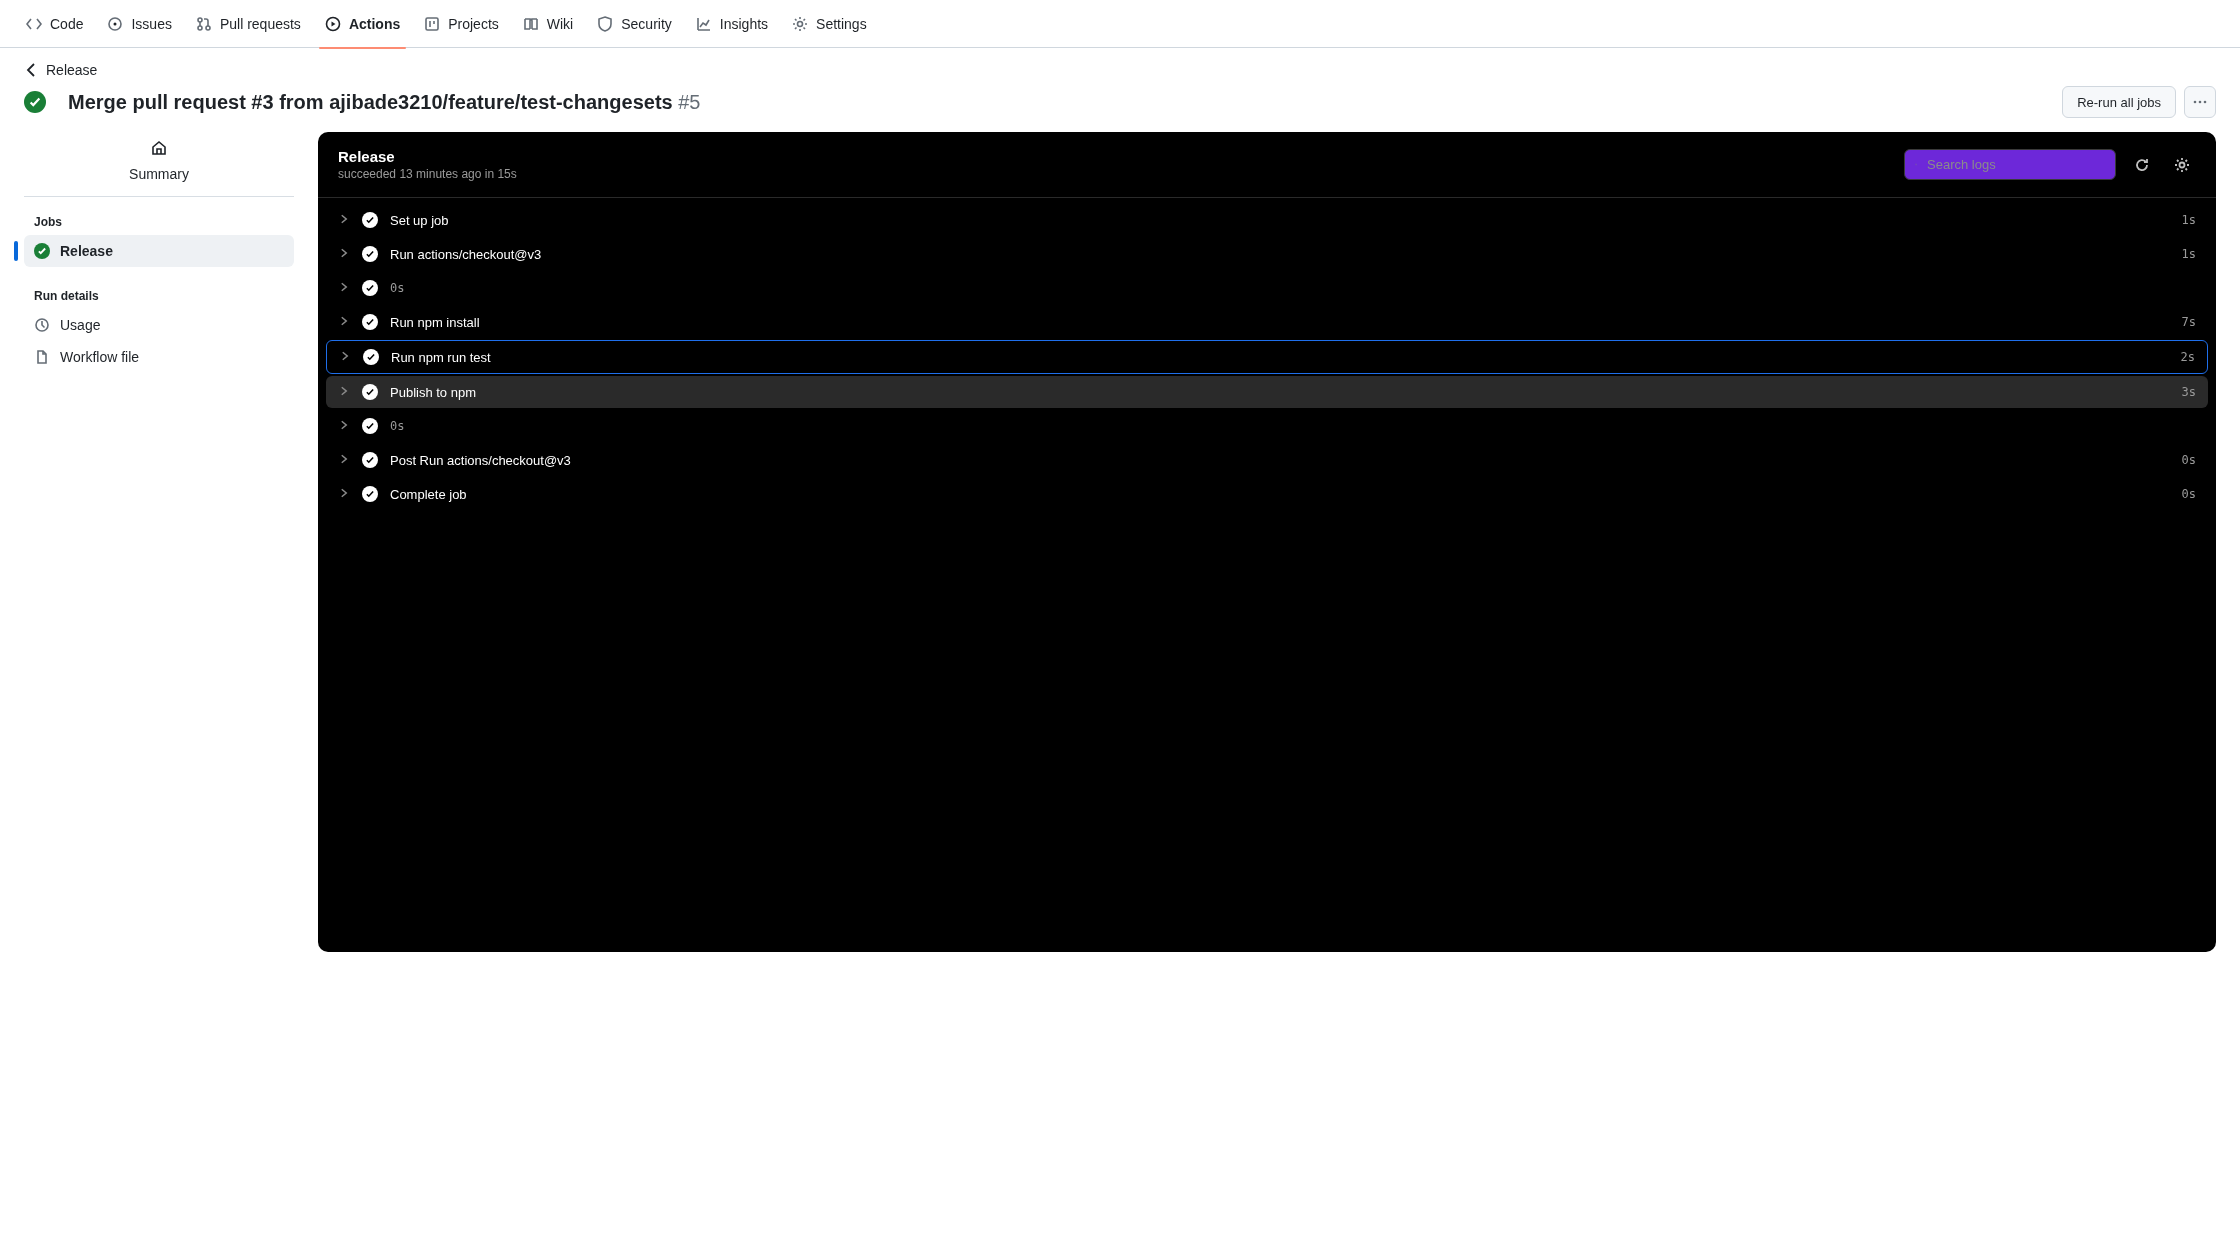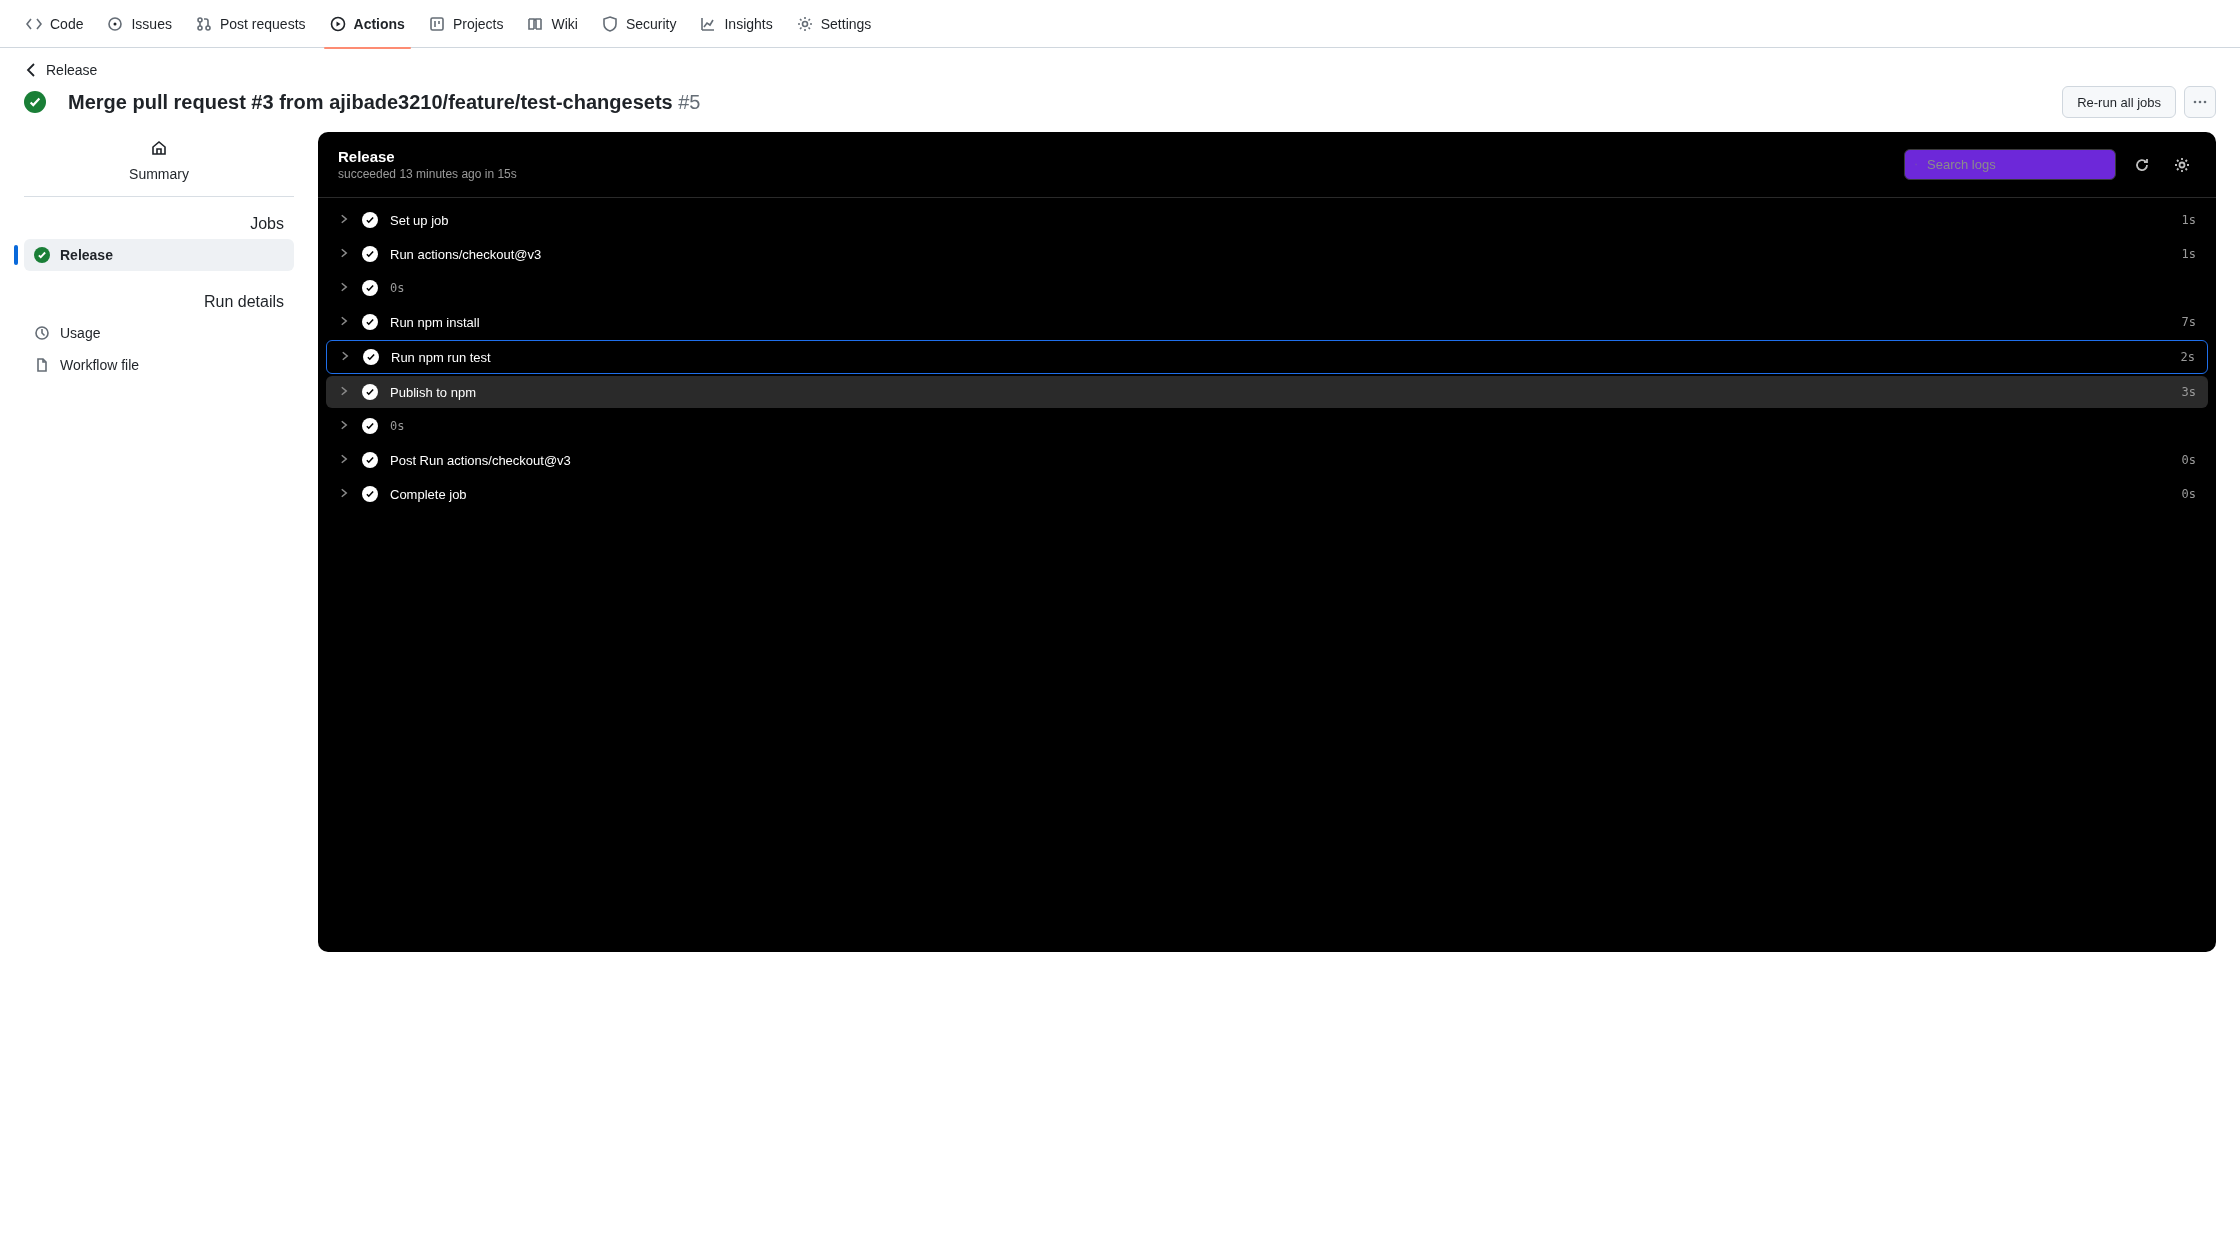--- a/index.html
+++ b/index.html
@@ -125,23 +125,22 @@
     background:#eef1f4;
   }
   .side-item.selected.with-bar::before{
     content:"";position:absolute;left:-10px;top:6px;bottom:6px;width:4px;background:#0969da;border-radius:4px;
   }
   .side-item svg{width:16px;height:16px;stroke:#656d76;fill:none;stroke-width:1.6;}
   .side-item.summary{border-bottom:1px solid #d8dee4;border-radius:0;padding-bottom:14px;margin-bottom:10px;flex-direction:column;}
   .side-item.summary svg{stroke:#1f2328;}
 
   .side-section-title{
-    font-size:16px;font-weight:400;color:var(--text);
+    font-size:12px;font-weight:700;color:var(--text);
     padding:8px 10px 6px;
-    text-align:right;
   }
   .side-check{
     width:16px;height:16px;border-radius:50%;background:var(--success);
     display:flex;align-items:center;justify-content:center;flex-shrink:0;
   }
   .side-check svg{width:10px;height:10px;stroke:#fff;stroke-width:3;fill:none;}
   .side-item.selected .label{font-weight:600;}
 
   
   .panel{
@@ -291,21 +290,21 @@
     <div class="repo-tab">
       <svg>
         <use href="#i-issue"></use>
       </svg>
       <span>Issues</span>
     </div>
     <div class="repo-tab">
       <svg>
         <use href="#i-pr"></use>
       </svg>
-      <span>Post requests</span>
+      <span>Pull requests</span>
     </div>
     <div class="repo-tab active">
       <svg>
         <use href="#i-play"></use>
       </svg>
       <span>Actions</span>
     </div>
     <div class="repo-tab">
       <svg>
         <use href="#i-project"></use>

